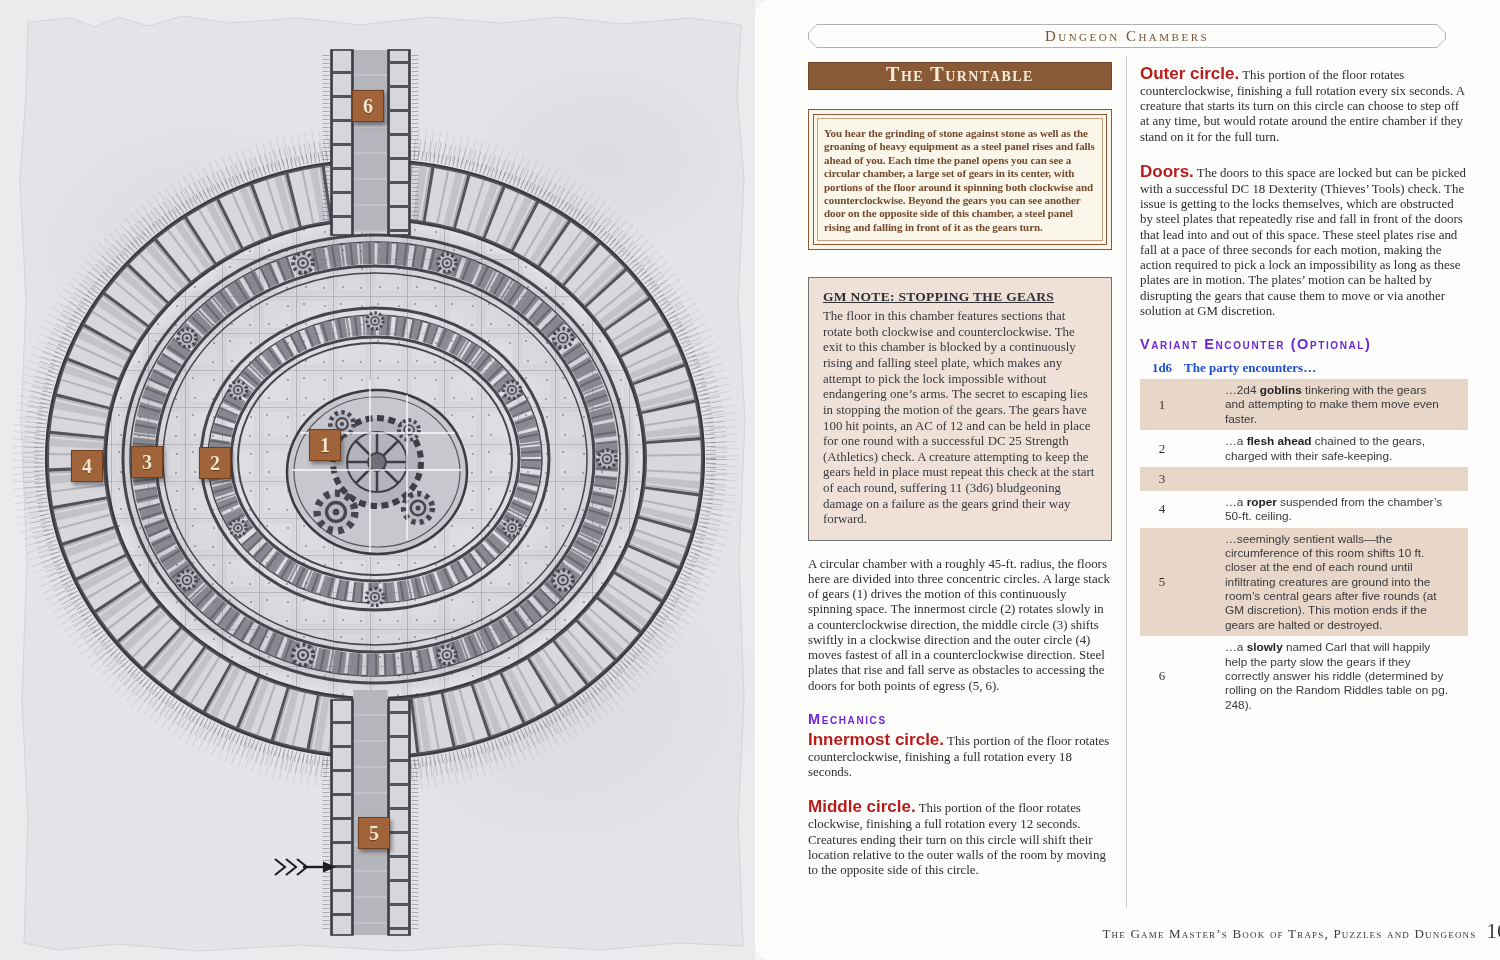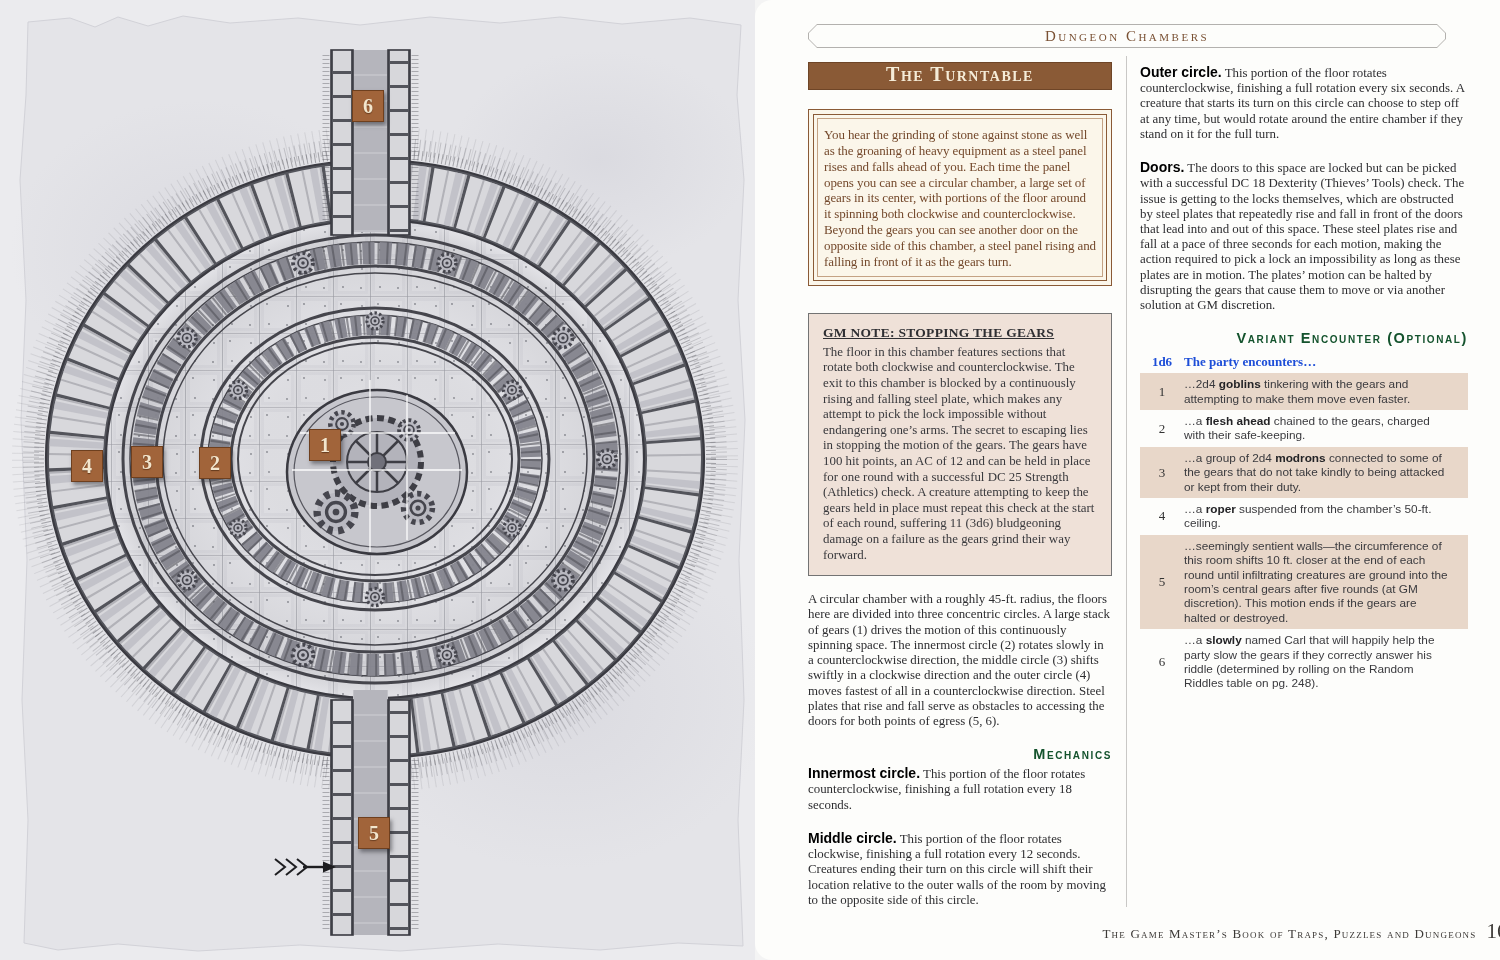--- a/index.html
+++ b/index.html
@@ -37,39 +37,39 @@
 
   .col-left  { position:absolute; left:53px; top:62px; width:304px; }
   .col-right { position:absolute; left:385px; top:64px; width:328px; }
 
   .title-bar { background:#8a5a36; border:1px solid #6e4527; height:28px; display:flex; align-items:flex-start; justify-content:center; margin-bottom:19px; }
   .title-bar span { font-variant-caps:small-caps; font-weight:bold; letter-spacing:1.5px; font-size:20px; color:#f5ecd8; }
 
   .readaloud { position:relative; background:#fbf6ea; border:1px solid #8a5a36; padding:17px 15px 15px; margin-bottom:27px; }
   .readaloud::before { content:""; position:absolute; left:4px; top:4px; right:4px; bottom:4px; border:1px solid #8a5a36; pointer-events:none; }
   .readaloud::after  { content:""; position:absolute; left:8px; top:8px; right:8px; bottom:8px; border:1px solid #c4a284; pointer-events:none; }
-  .readaloud p { font-size:13px; line-height:1.22; letter-spacing:-0.1px; color:#74492c; font-weight:400; }
+  .readaloud p { font-size:11px; line-height:1.22; letter-spacing:-0.1px; color:#74492c; font-weight:700; }
 
   .gm-note { background:#efe1d8; border:1px solid #737373; padding:11px 14px 12px; margin-bottom:16px; }
   .gm-note h3 { font-size:13.5px; letter-spacing:.3px; color:#2f2f33; text-decoration:underline; margin-bottom:4px; font-family:"Liberation Serif", serif; }
   .gm-note p { font-size:12.9px; line-height:1.21; color:#39393d; }
 
   .body-para { font-size:12.9px; line-height:1.18; color:#2e2e31; margin-bottom:17px; }
-  .body-para b.lead { font-family:"Liberation Sans", sans-serif; font-size:14px; color:#000000; }
+  .body-para b.lead { font-family:"Liberation Sans", sans-serif; font-size:17px; color:#b91c1c; }
 
   .sec-heading { font-family:"Liberation Sans", sans-serif; font-variant-caps:small-caps; font-weight:bold;
-                 letter-spacing:1.6px; font-size:14.5px; color:#14532d; margin-bottom:3px;text-align:right; }
+                 letter-spacing:1.6px; font-size:14.5px; color:#6d28d9; margin-bottom:3px; }
 
   .vtable { margin-top:6px; font-family:"Liberation Sans", sans-serif; }
   .vhead { display:flex; font-family:"Liberation Serif", serif; font-weight:bold; font-size:13px; color:#1d4ed8; padding:2px 0 3px; }
   .vhead .die { width:44px; text-align:center; }
   .vrow { display:flex; font-size:11.8px; line-height:1.22; color:#3a3a3e; padding:4px 0; }
   .vrow.shaded { background:#e8d7c9; }
   .vrow .die { width:44px; text-align:center; align-self:center; font-family:"Liberation Serif", serif; font-size:13px; color:#333; flex:none; }
-  .vrow .res { flex:1; padding-right:20px; }
+  .vrow .res { flex:1; padding-right:20px;margin-left:41px; }
   .vrow .res b { color:#232326; }
 
   .footer { position:absolute; right:32px; bottom:16px; display:flex; align-items:baseline; gap:10px; }
   .footer .ftitle { font-variant-caps:small-caps; letter-spacing:1.2px; font-size:13px; color:#3c3936; }
   .footer .fpage  { font-size:21px; color:#3c3936; }
 </style>
 </head>
 <body>
 
 <div class="spread">
@@ -280,21 +280,20 @@
         <div class="vrow shaded">
           <span class="die">1</span>
           <span class="res"><span>…2d4 </span><b>goblins</b><span> tinkering with the gears and attempting to make them move even faster.</span></span>
         </div>
         <div class="vrow">
           <span class="die">2</span>
           <span class="res"><span>…a </span><b>flesh ahead</b><span> chained to the gears, charged with their safe-keeping.</span></span>
         </div>
         <div class="vrow shaded">
           <span class="die">3</span>
-          <span class="res"><span>…a group of 2d4 </span><b>modrons</b><span> connected to some of the gears that do not take kindly to being attacked or kept from their duty.</span></span>
         </div>
         <div class="vrow">
           <span class="die">4</span>
           <span class="res"><span>…a </span><b>roper</b><span> suspended from the chamber’s 50-ft. ceiling.</span></span>
         </div>
         <div class="vrow shaded">
           <span class="die">5</span>
           <span class="res"><span>…seemingly sentient walls—the circumference of this room shifts 10 ft. closer at the end of each round until infiltrating creatures are ground into the room’s central gears after five rounds (at GM discretion). This motion ends if the gears are halted or destroyed.</span><b></b><span></span></span>
         </div>
         <div class="vrow">

